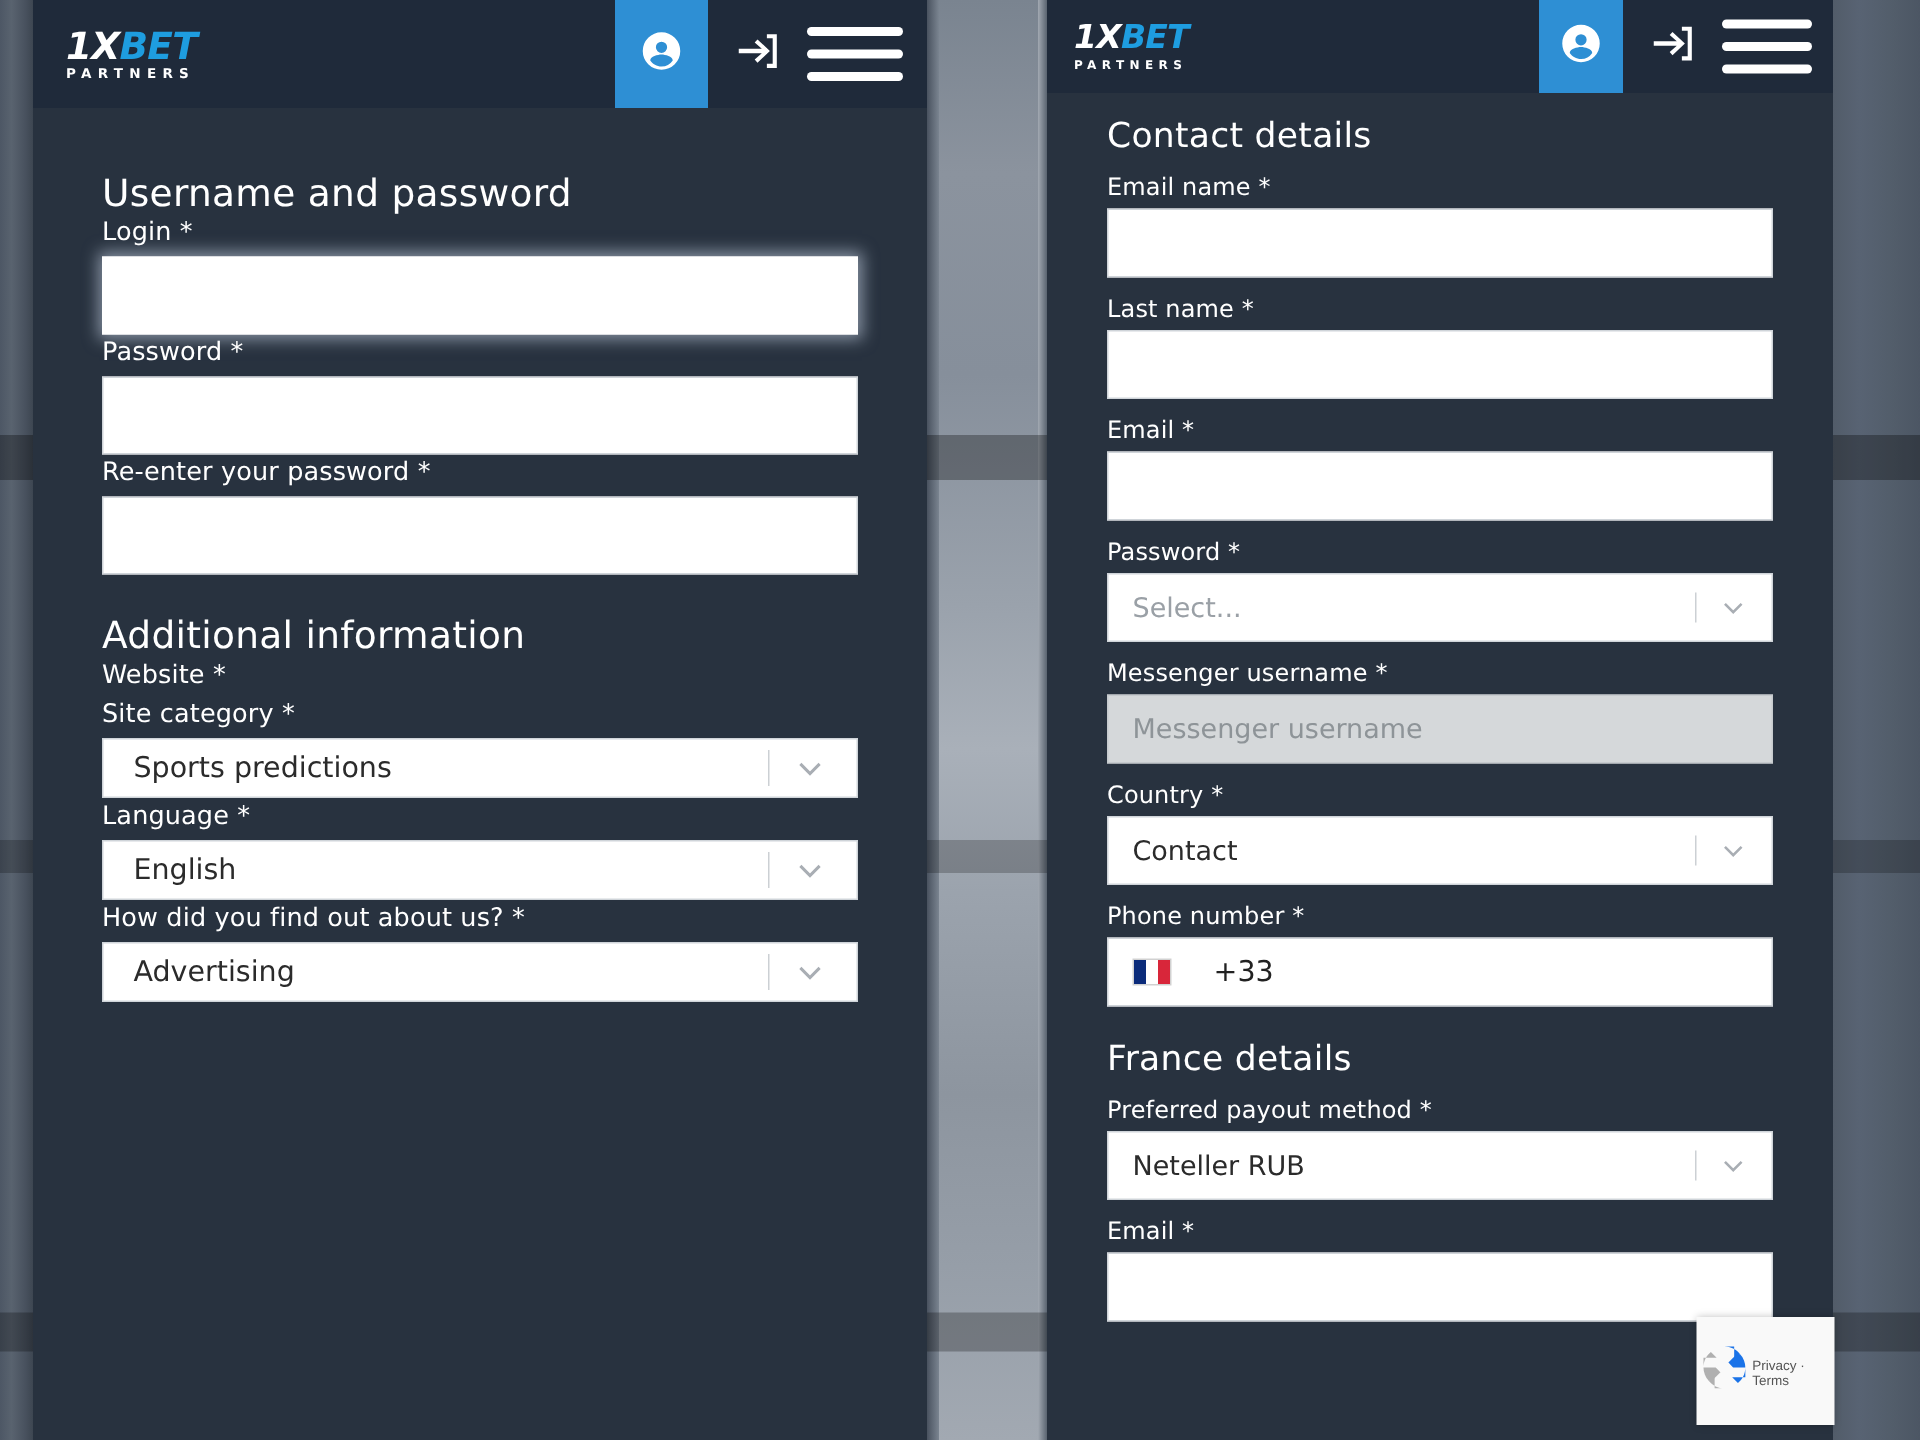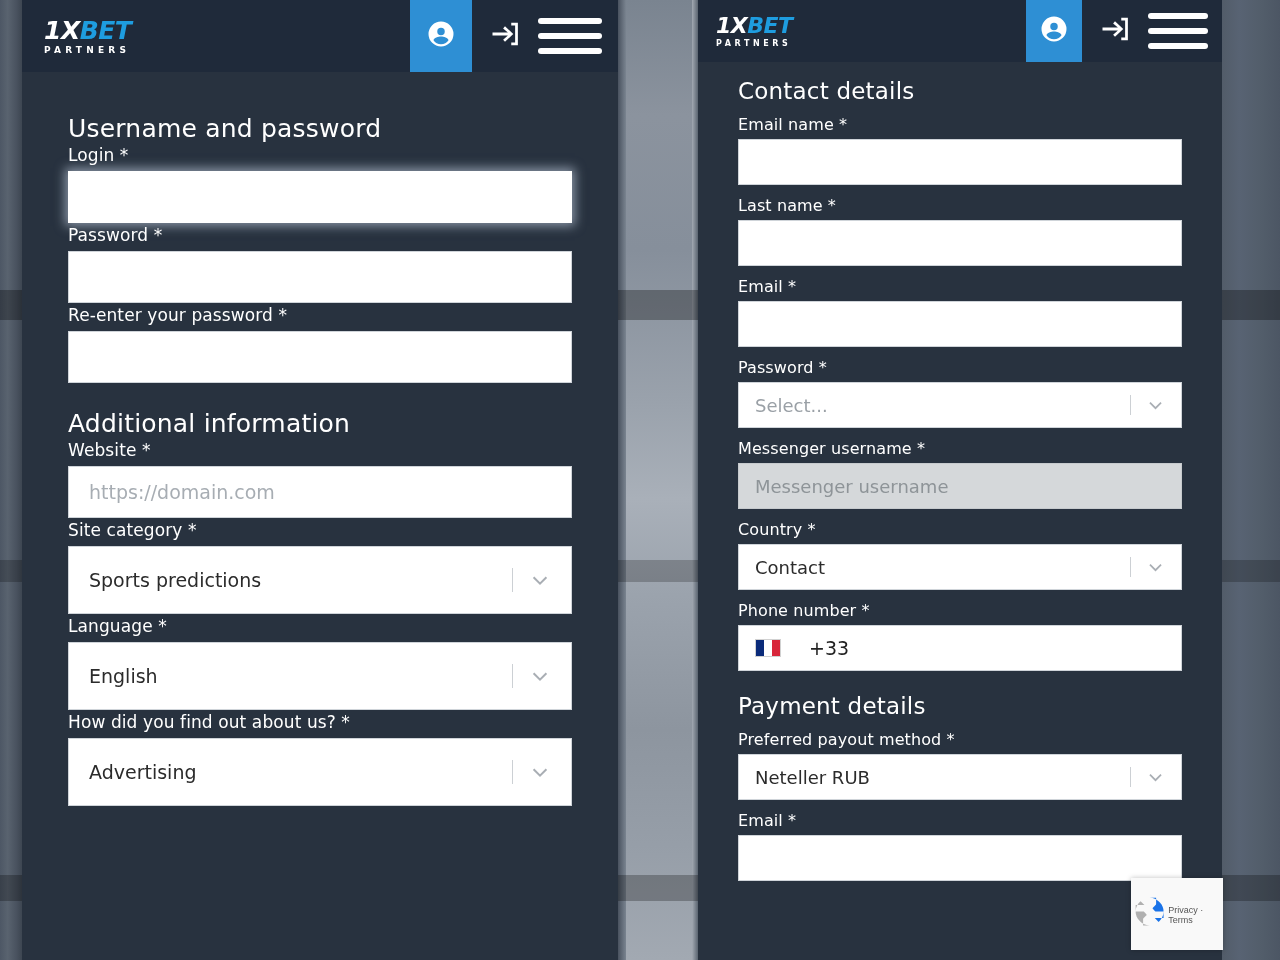--- a/index.html
+++ b/index.html
@@ -160,21 +160,21 @@
     border: 2px solid #ffffff;
     box-shadow: 0 0 10px 3px rgba(215,228,245,0.55);
   }
   .txt .ph { color: #a7adb3; }
   .txt.disabled { background: #d5d8da; border-color: #c6cacd; }
   .txt.disabled .ph { color: #8e9498; }
 
   
   .sel {
     position: relative;
-    width: 100%; height: 68px;
+    width: 100%; height: 40px;
     background: #ffffff;
     border: 1px solid #cfd4d9;
     display: flex; align-items: center;
     padding: 0 20px;
     font-size: 19px; color: #2b2b2b;
     cursor: pointer;
   }
   .panel-right .sel { height: 46px; font-size: 18px; padding: 0 16px; }
   .sel .val.placeholder { color: #9aa0a6; }
   .sel .divider {
@@ -277,23 +277,20 @@
       </div>
 
       <div class="fld-label">Re-enter your password *</div>
       <div class="txt">
         <span class="ph"></span>
       </div>
 
       <div class="sec-title" style="margin-top:26px;">Additional information</div>
 
       <div class="fld-label">Website *</div>
-      <div class="txt">
-        <span class="ph">https://domain.com</span>
-      </div>
 
       <div class="fld-label">Site category *</div>
       <div class="sel">
         <span class="val">Sports predictions</span>
         <span class="divider"></span>
         <span class="chev"><svg viewBox="0 0 24 24">
               <polyline points="5,9 12,16 19,9"></polyline>
             </svg></span>
       </div>
 
@@ -394,21 +391,21 @@
       <div class="fld-label">Phone number *</div>
       <div class="txt phone-row">
         <span class="flag">
             <i class="b"></i>
             <i class="w"></i>
             <i class="r"></i>
           </span>
         <span class="phone-code">+33</span>
       </div>
 
-      <div class="sec-title" style="margin-top:22px;">Payment details</div>
+      <div class="sec-title" style="margin-top:22px;">France details</div>
 
       <div class="fld-label">Preferred payout method *</div>
       <div class="sel">
         <span class="val">Neteller RUB</span>
         <span class="divider"></span>
         <span class="chev"><svg viewBox="0 0 24 24">
               <polyline points="5,9 12,16 19,9"></polyline>
             </svg></span>
       </div>
 

